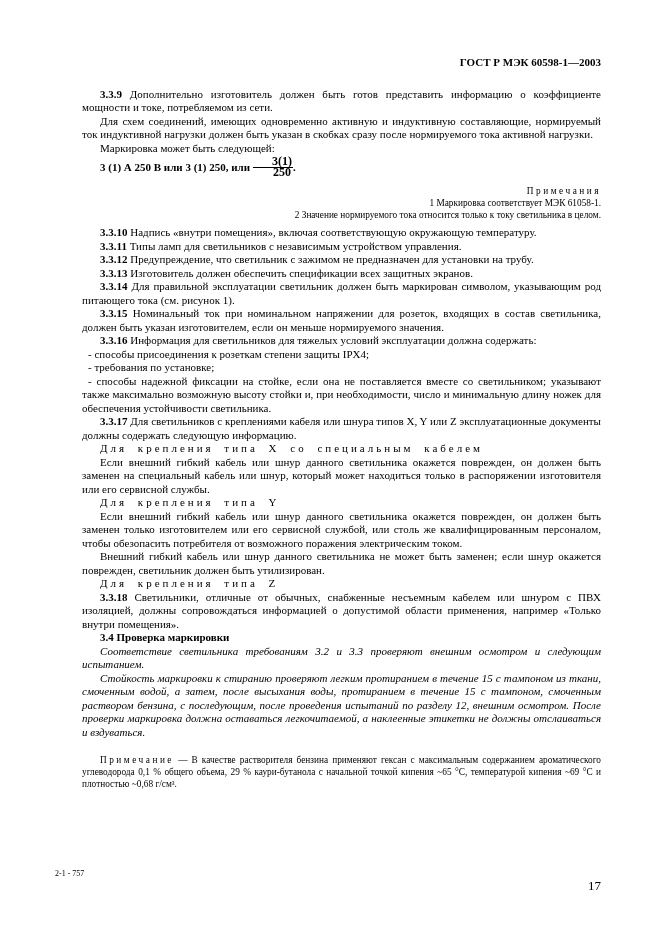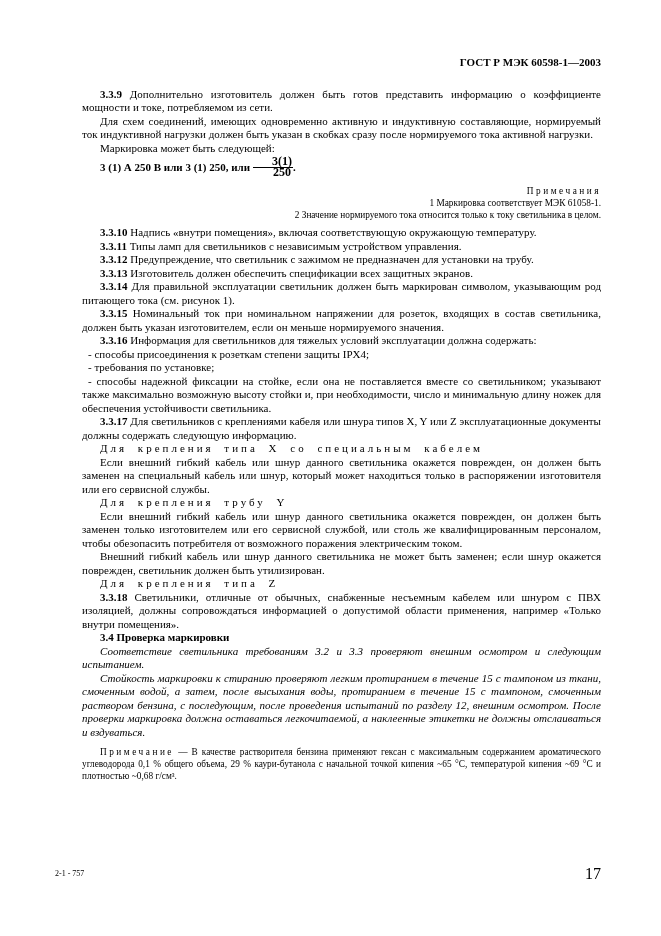--- a/index.html
+++ b/index.html
@@ -24,23 +24,23 @@
   .italic { font-style: italic; }
   .num { font-weight: bold; }
   .bold { font-weight: bold; }
   .notes { font-size: 9.3px; line-height: 11.8px; margin: 9px 0 5px 0; }
   .notes p { text-align: right; }
   .spaced-label { letter-spacing: 2.5px; }
   .marking-line { margin: 2px 0 0 0; font-weight: bold; }
   .frac { display: inline-block; vertical-align: -5px; text-align: center; font-size: 12px; line-height: 9.5px; }
   .frac .top { display: block; border-bottom: 1px solid #000; padding: 0 1px; }
   .frac .bottom { display: block; }
-  .footnote { font-size: 9.3px; line-height: 11.8px; margin-top: 8px; text-indent: 18px; text-align: justify; }
+  .footnote { font-size: 9.3px; line-height: 11.8px; margin-top: 16px; text-indent: 18px; text-align: justify; }
   .footer-left { position: absolute; left: 55px; bottom: 56px; font-size: 8px; }
-  .footer-right { position: absolute; right: 60px; bottom: 56px; font-size: 16px; }
+  .footer-right { position: absolute; right: 60px; bottom: 44px; font-size: 13px; }
 </style>
 </head>
 <body>
 
 <div class="page">
 
   <div class="header">
     <span>ГОСТ Р МЭК 60598-1—2003</span>
   </div>
 
@@ -76,21 +76,21 @@
 
     <p class="list-item">- способы присоединения к розеткам степени защиты IPX4;</p>
     <p class="list-item">- требования по установке;</p>
     <p class="list-item">- способы надежной фиксации на стойке, если она не поставляется вместе со светильником; указывают также максимально возможную высоту стойки и, при необходимости, число и минимальную длину ножек для обеспечения устойчивости светильника.</p>
 
     <p class="para"><b class="num">3.3.17</b> <span>Для светильников с креплениями кабеля или шнура типов X, Y или Z эксплуатационные документы должны содержать следующую информацию.</span></p>
 
     <p class="para spaced">Для крепления типа X со специальным кабелем</p>
     <p class="para"><span>Если внешний гибкий кабель или шнур данного светильника окажется поврежден, он должен быть заменен на специальный кабель или шнур, который может находиться только в распоряжении изготовителя или его сервисной службы.</span></p>
 
-    <p class="para spaced">Для крепления трубу Y</p>
+    <p class="para spaced">Для крепления типа Y</p>
     <p class="para"><span>Если внешний гибкий кабель или шнур данного светильника окажется поврежден, он должен быть заменен только изготовителем или его сервисной службой, или столь же квалифицированным персоналом, чтобы обезопасить потребителя от возможного поражения электрическим током.</span></p>
 
     <p class="para"><span>Внешний гибкий кабель или шнур данного светильника не может быть заменен; если шнур окажется поврежден, светильник должен быть утилизирован.</span></p>
     <p class="para spaced">Для крепления типа Z</p>
 
     <p class="para"><b class="num">3.3.18</b> <span>Светильники, отличные от обычных, снабженные несъемным кабелем или шнуром с ПВХ изоляцией, должны сопровождаться информацией о допустимой области применения, например «Только внутри помещения».</span></p>
 
     <p class="para"><b class="num">3.4</b> <b class="bold">Проверка маркировки</b></p>
 
     <p class="para italic"><span>Соответствие светильника требованиям 3.2 и 3.3 проверяют внешним осмотром и следующим испытанием.</span></p>

